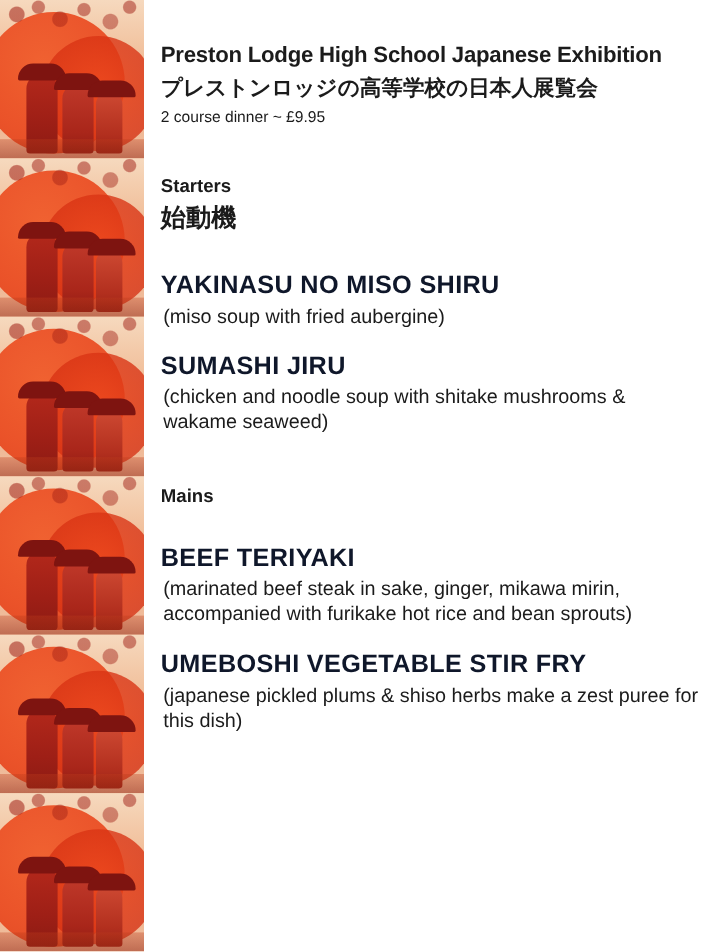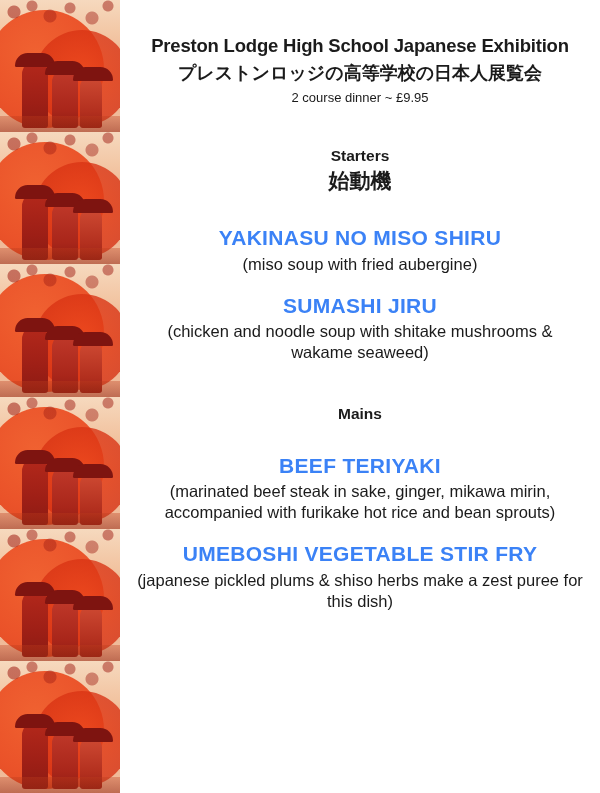--- a/index.html
+++ b/index.html
@@ -96,21 +96,21 @@
       radial-gradient(circle at 92px 18px, rgba(160,30,20,0.45) 0 6px, transparent 7px),
       radial-gradient(circle at 108px 6px, rgba(160,30,20,0.5) 0 5px, transparent 6px);
   }
 
   
   #menu {
     flex: 1 1 auto;
     height: 680px;
     padding: 34px 14px 10px 14px;
     box-sizing: border-box;
-    text-align: center;
+    text-align: left;
     color: #1b1b1b;
   }
   .title-en {
     font-size: 18.5px;
     font-weight: bold;
     letter-spacing: -0.2px;
     line-height: 1.25;
     white-space: nowrap;
   }
   .title-jp {
@@ -137,21 +137,21 @@
     font-weight: bold;
     margin-top: 2px;
   }
   .spacer-lg { height: 42px; }
   .spacer-md { height: 30px; }
   .spacer-sm { height: 18px; }
   .dish {
     margin-top: 0;
   }
   .dish-name {
-    color: #3b82f6;
+    color: #0f172a;
     font-weight: bold;
     font-size: 21px;
     letter-spacing: 0.3px;
     line-height: 1.2;
   }
   .dish-desc {
     font-size: 16.5px;
     font-weight: normal;
     line-height: 1.28;
     margin-top: 3px;

